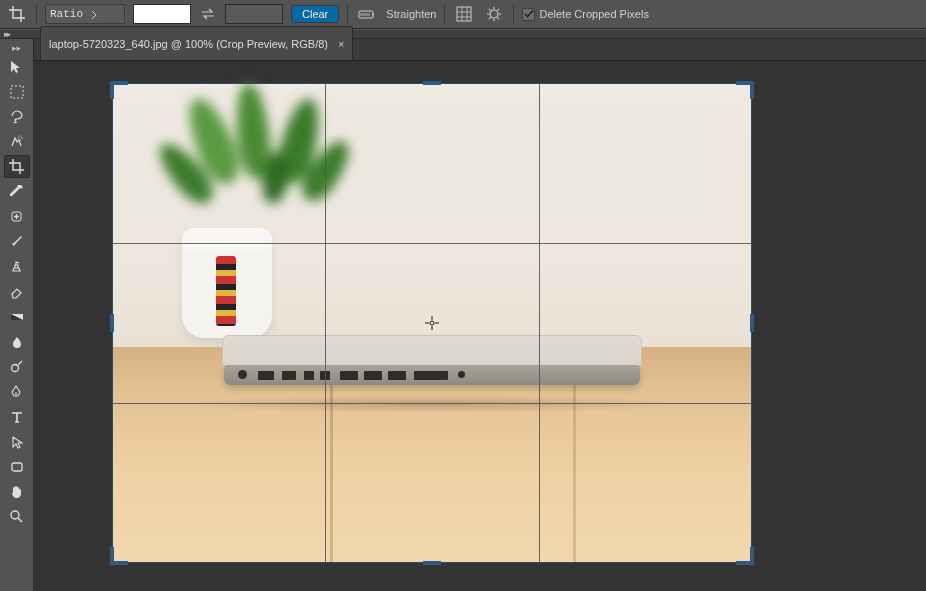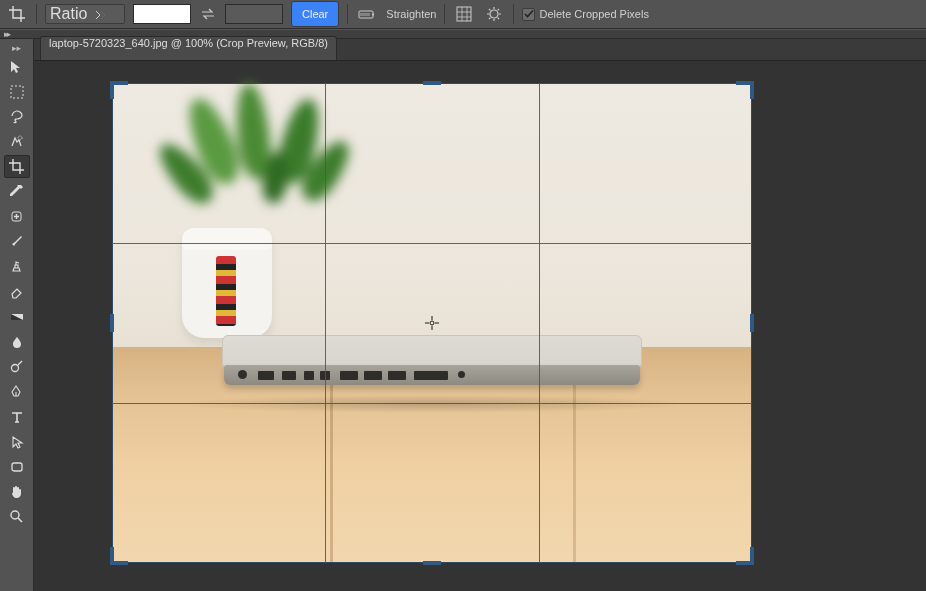--- a/index.html
+++ b/index.html
@@ -4,26 +4,26 @@
 <style>
   * { box-sizing: border-box; margin: 0; padding: 0; }
   html, body { width: 926px; height: 591px; overflow: hidden; font-family: Arial, sans-serif; font-size: 11px; color: #ccc; background: #3a3a3a; }
   .app { display: flex; flex-direction: column; width: 100%; height: 100%; }
 
   
   .options-bar { height: 29px; background: #535353; display: flex; align-items: center; padding: 0 6px; gap: 8px; border-bottom: 1px solid #2d2d2d; }
   .tool-badge { width: 22px; height: 22px; display: flex; align-items: center; justify-content: center; color: #ddd; }
   .opt-sep { width: 1px; height: 20px; background: #3a3a3a; }
   .dropdown { display:flex; align-items:center; background:#5a5a5a; border:1px solid #3b3b3b; height:20px; padding:0 4px; border-radius:2px; gap:6px; min-width:80px; }
-  .dropdown .dd-label { font-size:16px; color:#ddd; }
+  .dropdown .dd-label { font-size:11px; color:#ddd;font-family:Liberation Mono, monospace; }
   .dd-btn { width:14px; height:14px; display:flex; align-items:center; justify-content:center; }
   .num-input { height:20px; width:58px; background:#fff; color:#000; border:1px solid #2b2b2b; padding:2px 4px; font-size:11px; }
   .num-input.dark { background:#5a5a5a; color:#ddd; }
   .swap-btn { width:18px; height:18px; display:flex; align-items:center; justify-content:center; }
-  .clear-btn { height:26px; padding:0 10px; background:#3b82f6; border:1px solid #3b3b3b; border-radius:3px; color:#eee; font-size:11px; display:flex; align-items:center;text-align:right; }
+  .clear-btn { height:18px; padding:0 10px; background:#0369a1; border:1px solid #3b3b3b; border-radius:3px; color:#eee; font-size:11px; display:flex; align-items:center;text-align:right; }
   .icon-btn { width:22px; height:22px; display:flex; align-items:center; justify-content:center; color:#ddd; }
   .opt-label { font-size:11px; color:#d0d0d0; }
   .chk { width:13px; height:13px; background:#6c6c6c; border:1px solid #3b3b3b; display:inline-flex; align-items:center; justify-content:center; border-radius:2px; margin-right:4px; }
   .chk svg { display:block; }
 
   
   .collapse-strip { height: 10px; background: #3f3f3f; border-top:1px solid #555; border-bottom:1px solid #2a2a2a; display:flex; align-items:center; justify-content:flex-start; padding-left:4px; }
   .collapse-strip .chevrons { color:#bbb; font-size:9px; letter-spacing:-2px; }
 
   
@@ -31,21 +31,21 @@
 
   
   .tools { width: 34px; background: #535353; border-right:1px solid #2b2b2b; display:flex; flex-direction:column; align-items:center; padding-top:4px; gap:2px; }
   .tools .expand { width:100%; height:10px; display:flex; align-items:center; justify-content:center; color:#bbb; font-size:9px; }
   .tool { width:26px; height:23px; display:flex; align-items:center; justify-content:center; color:#ddd; border-radius:2px; }
   .tool.active { background:#3a3a3a; border:1px solid #2a2a2a; }
 
   
   .doc-area { flex:1; display:flex; flex-direction:column; background:#333333; min-width:0; }
   .tabbar { height:22px; background:#3a3a3a; display:flex; align-items:flex-end; padding-left:6px; border-bottom:1px solid #222; }
-  .tab { height:24px; background:#4a4a4a; border:1px solid #2a2a2a; border-bottom:none; padding:0 8px; display:flex; align-items:center; gap:10px; border-radius:3px 3px 0 0; font-size:11px; color:#ddd;flex-direction:column; }
+  .tab { height:34px; background:#4a4a4a; border:1px solid #2a2a2a; border-bottom:none; padding:0 8px; display:flex; align-items:center; gap:10px; border-radius:3px 3px 0 0; font-size:11px; color:#ddd; }
   .tab .close { color:#ccc; font-size:11px; cursor:pointer; }
 
   .canvas-wrap { flex:1; position:relative; background:#333333; overflow:hidden; }
   .canvas { position:absolute; left:78px; top:22px; width:640px; height:480px; background:#e9e1d5; }
   
   .wall { position:absolute; left:0; top:0; right:0; height:57%; background: linear-gradient(180deg,#eee9e1 0%, #ece6dc 70%, #e8e0d3 100%); }
   .table { position:absolute; left:0; bottom:0; right:0; height:45%; background: linear-gradient(180deg, #d6b182 0%, #e3c193 20%, #efd0a3 55%, #f2d7ae 100%); }
   .table::before { content:""; position:absolute; left:34%; top:0; width:3px; height:100%; background: rgba(150,110,60,.35); }
   .table::after { content:""; position:absolute; left:72%; top:0; width:3px; height:100%; background: rgba(150,110,60,.28); }
   .pot { position:absolute; left:70px; top:145px; width:90px; height:110px; background:#f5f3ef; border-radius:12px 12px 22px 22px; box-shadow: 0 6px 10px rgba(0,0,0,.08); }

